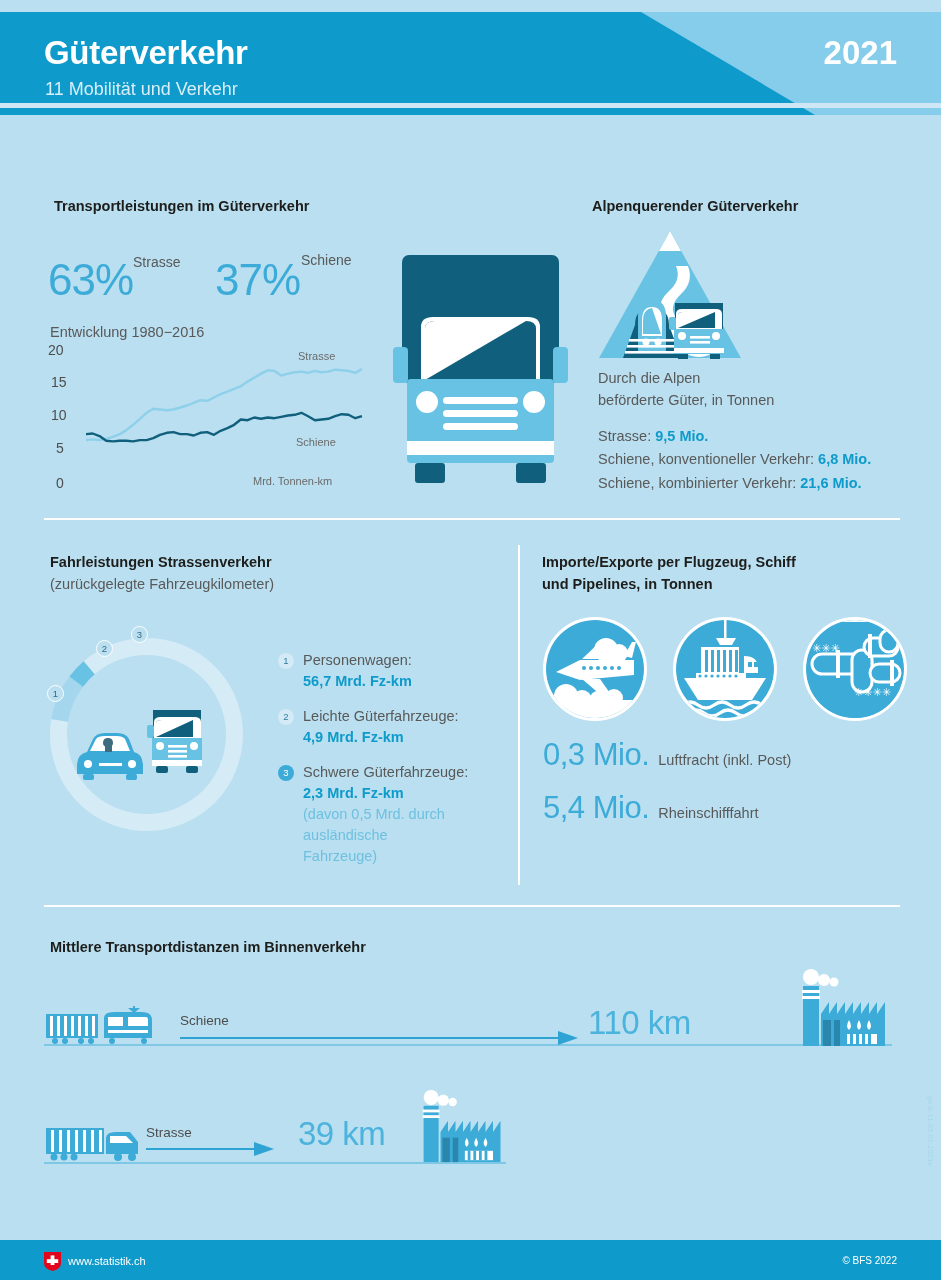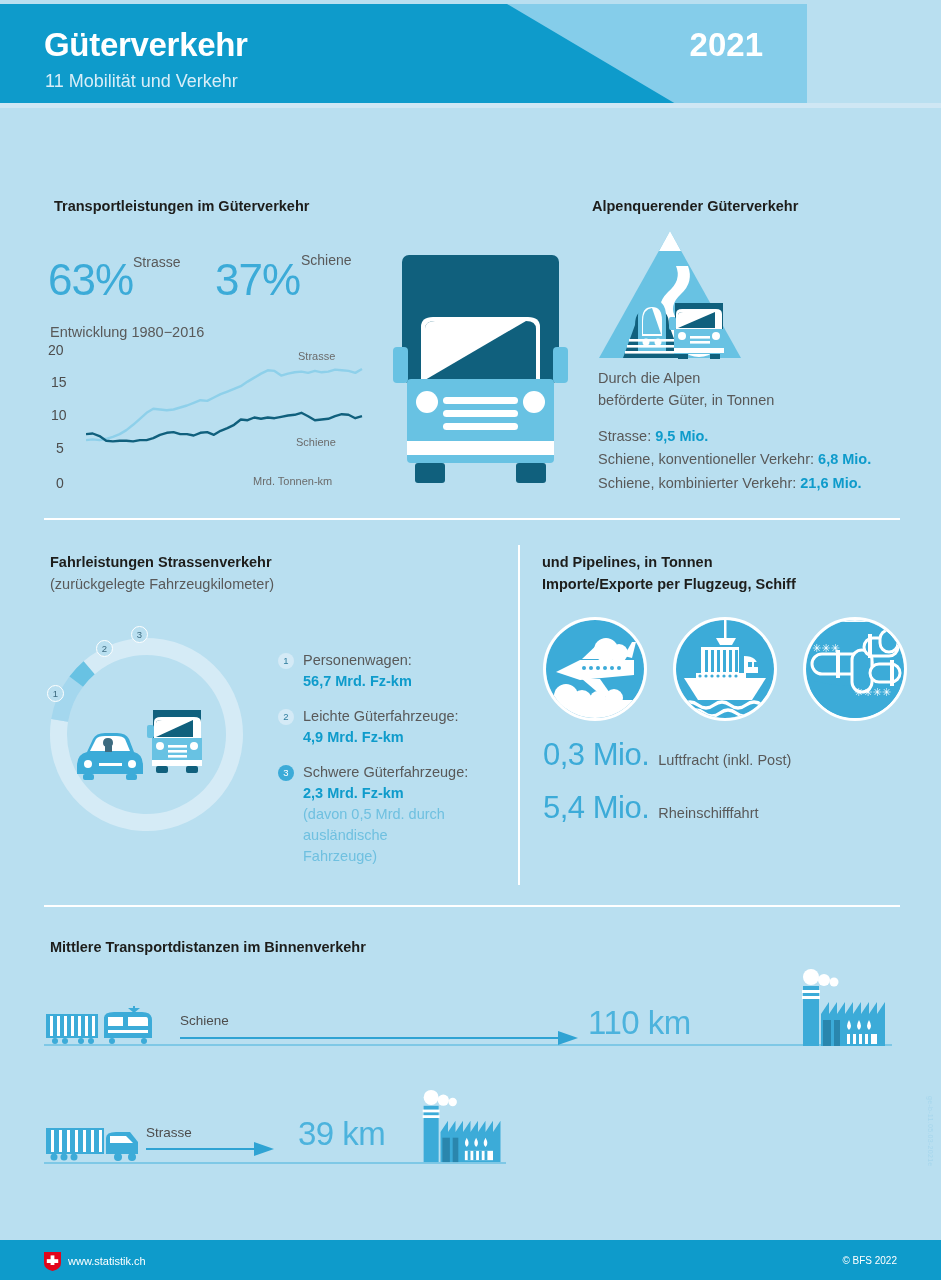--- a/index.html
+++ b/index.html
@@ -7,21 +7,21 @@
   html, body {
     width: 941px; height: 1280px;
     font-family: "Liberation Sans", sans-serif;
     background: #b9dff0;
     overflow: hidden;
   }
   .page { position: relative; width: 941px; height: 1280px; background: #b9dff0; }
 
   
   .header {
-    position: absolute; left: 0; top: 4px; width: 807px; height: 103px;
+    position: absolute; left: 0; top: 12px; width: 941px; height: 103px;
     background: #0e9bcb; overflow: hidden; padding-left: 15px;
   }
   .header-wedge {
     position: absolute; right: 0; top: 0; width: 300px; height: 103px;
     background: #85cdea;
     clip-path: polygon(100% 0, 100% 100%, 58% 100%, 0 0);
   }
   .header-title {
     position: absolute; left: 44px; top: 22px;
     font-size: 33px; font-weight: bold; color: #ffffff; letter-spacing: -0.3px;
@@ -332,22 +332,22 @@
         <span>Schwere Güterfahrzeuge:</span>
         <span class="val">2,3 Mrd. Fz-km</span>
         <span class="note" style="max-width:150px;">(davon 0,5 Mrd. durch ausländische Fahrzeuge)</span>
       </span>
     </div>
   </div>
 
   <div class="divider-v" style="left:518px; top:545px; height:340px;"></div>
 
   <div id="b4-title">
+    <div class="sec-title">Importe/Exporte per Flugzeug, Schiff</div>
     <div class="sec-title">und Pipelines, in Tonnen</div>
-    <div class="sec-title">Importe/Exporte per Flugzeug, Schiff</div>
   </div>
 
   <div id="b4-icons">
 
     <div class="circ-icon">
       <svg width="98" height="98" viewBox="0 0 98 98">
         <circle cx="49" cy="49" r="49" fill="#3cabd8"></circle>
         <g fill="#ffffff">
           <circle cx="60" cy="30" r="12"></circle>
             <circle cx="73" cy="33" r="9"></circle>

